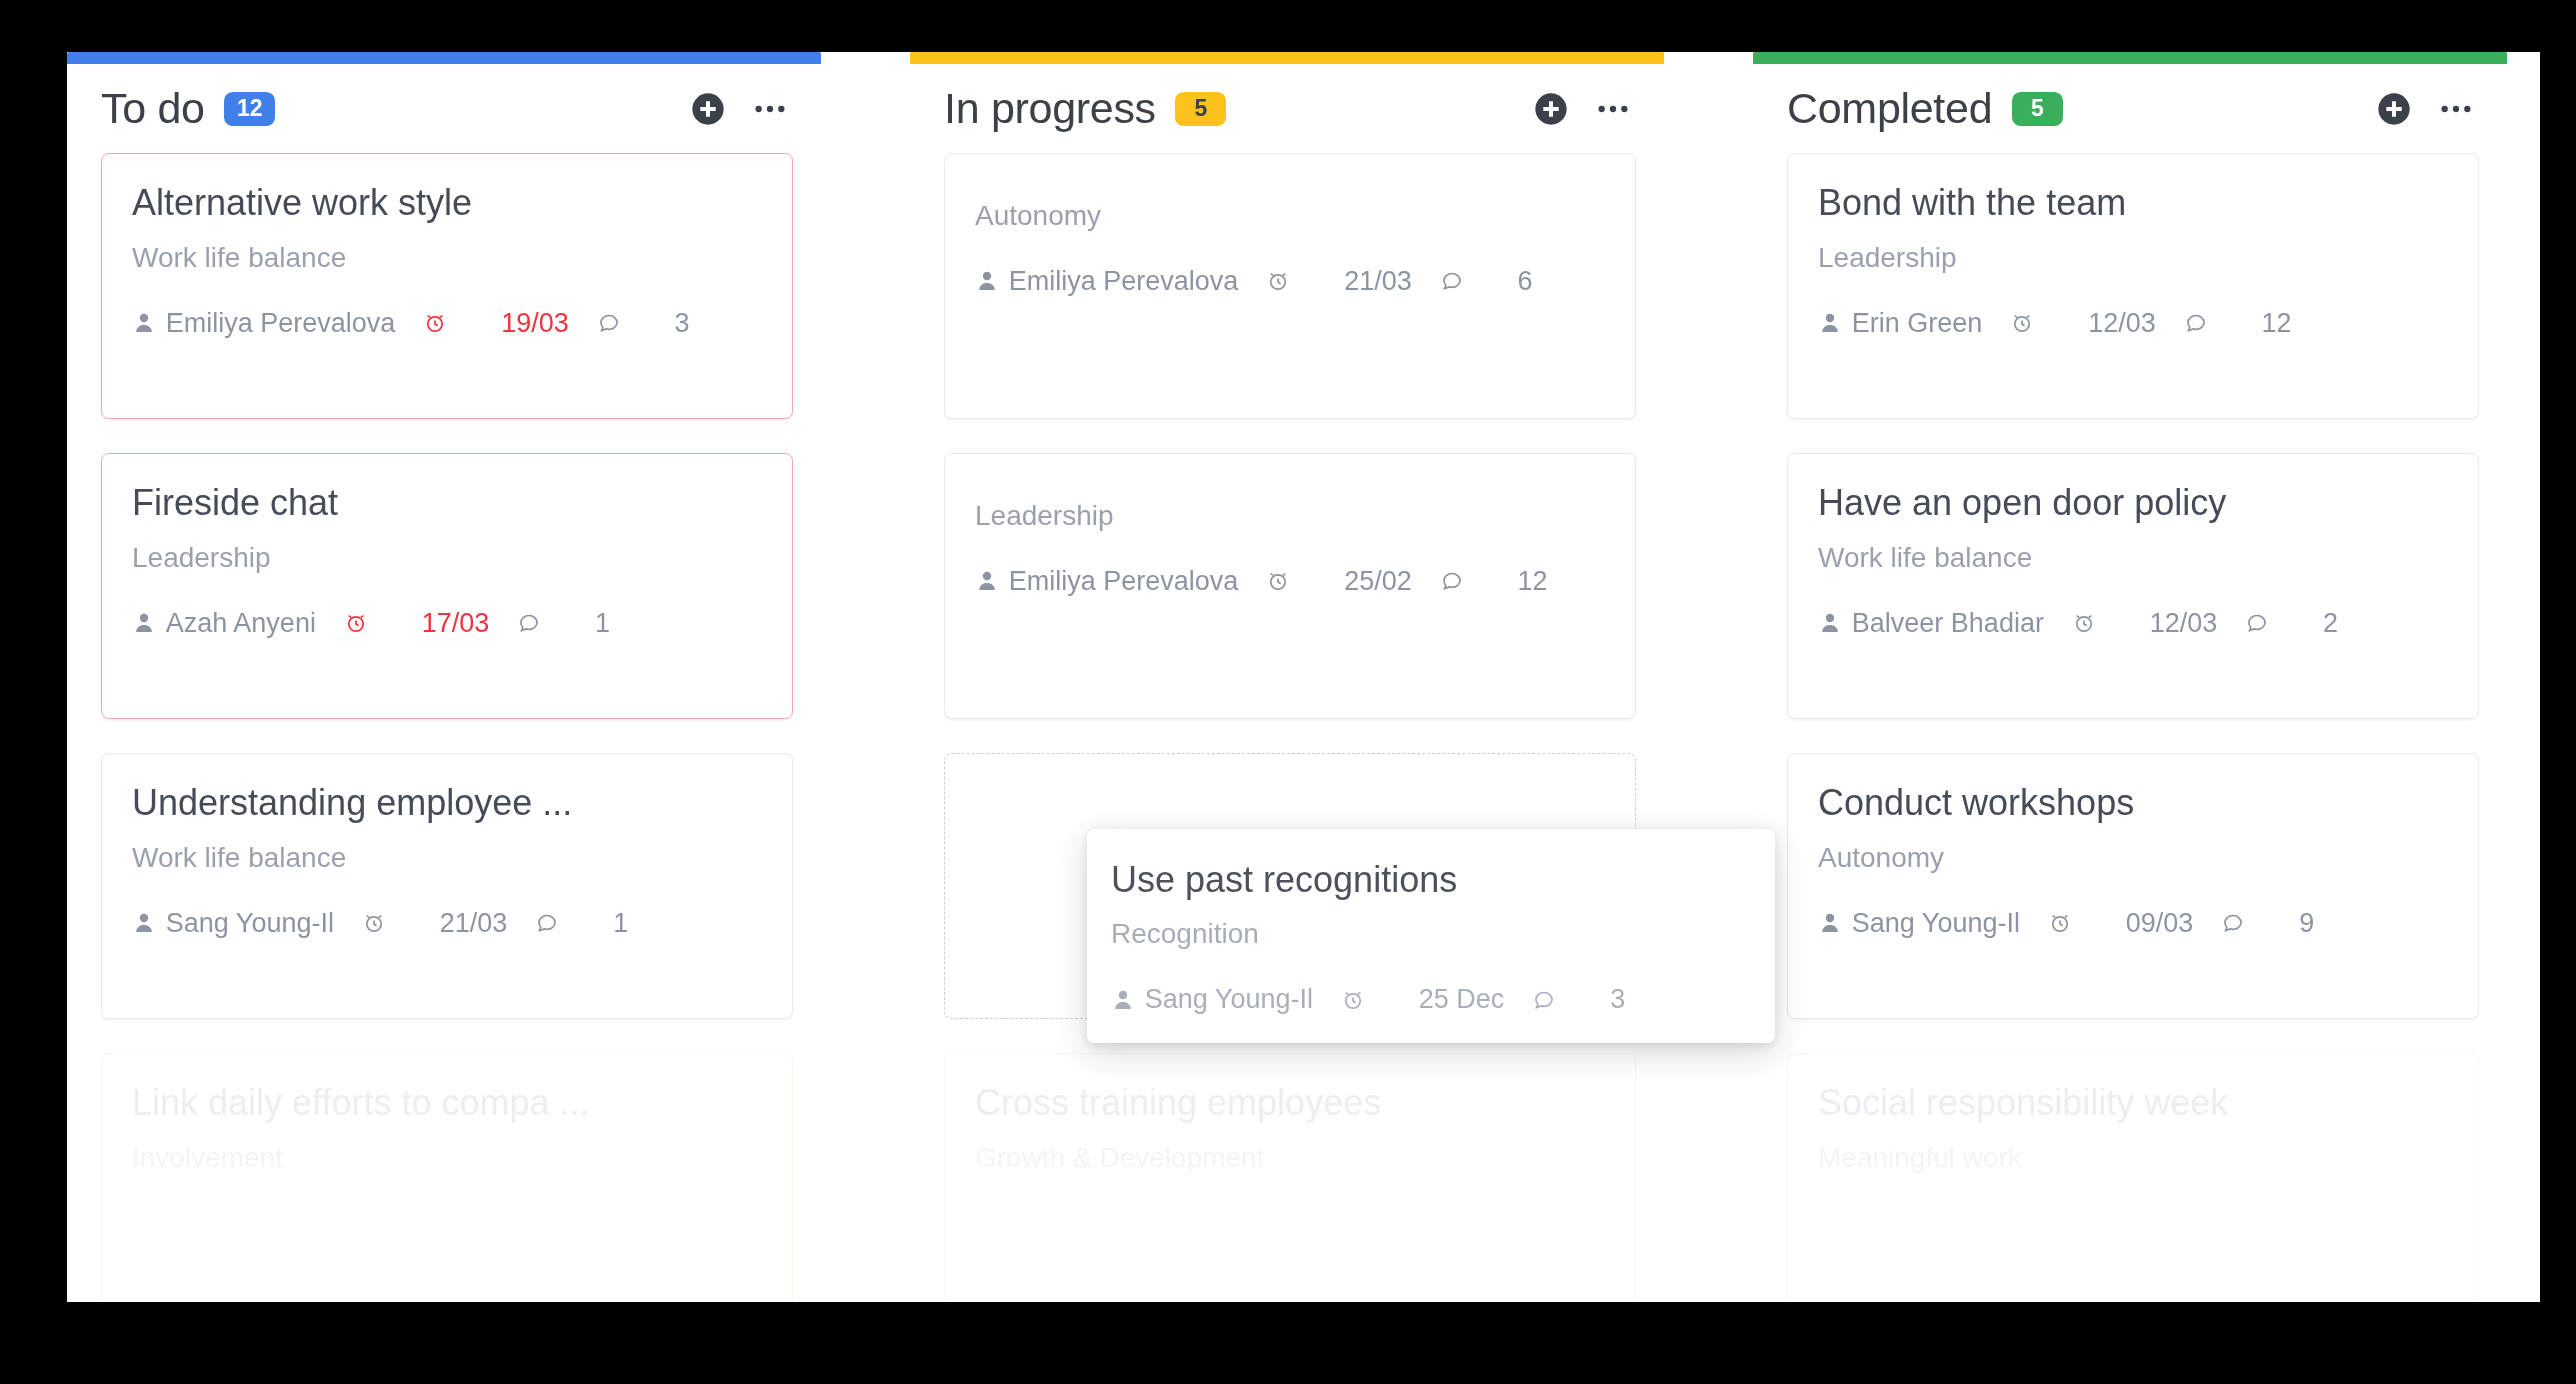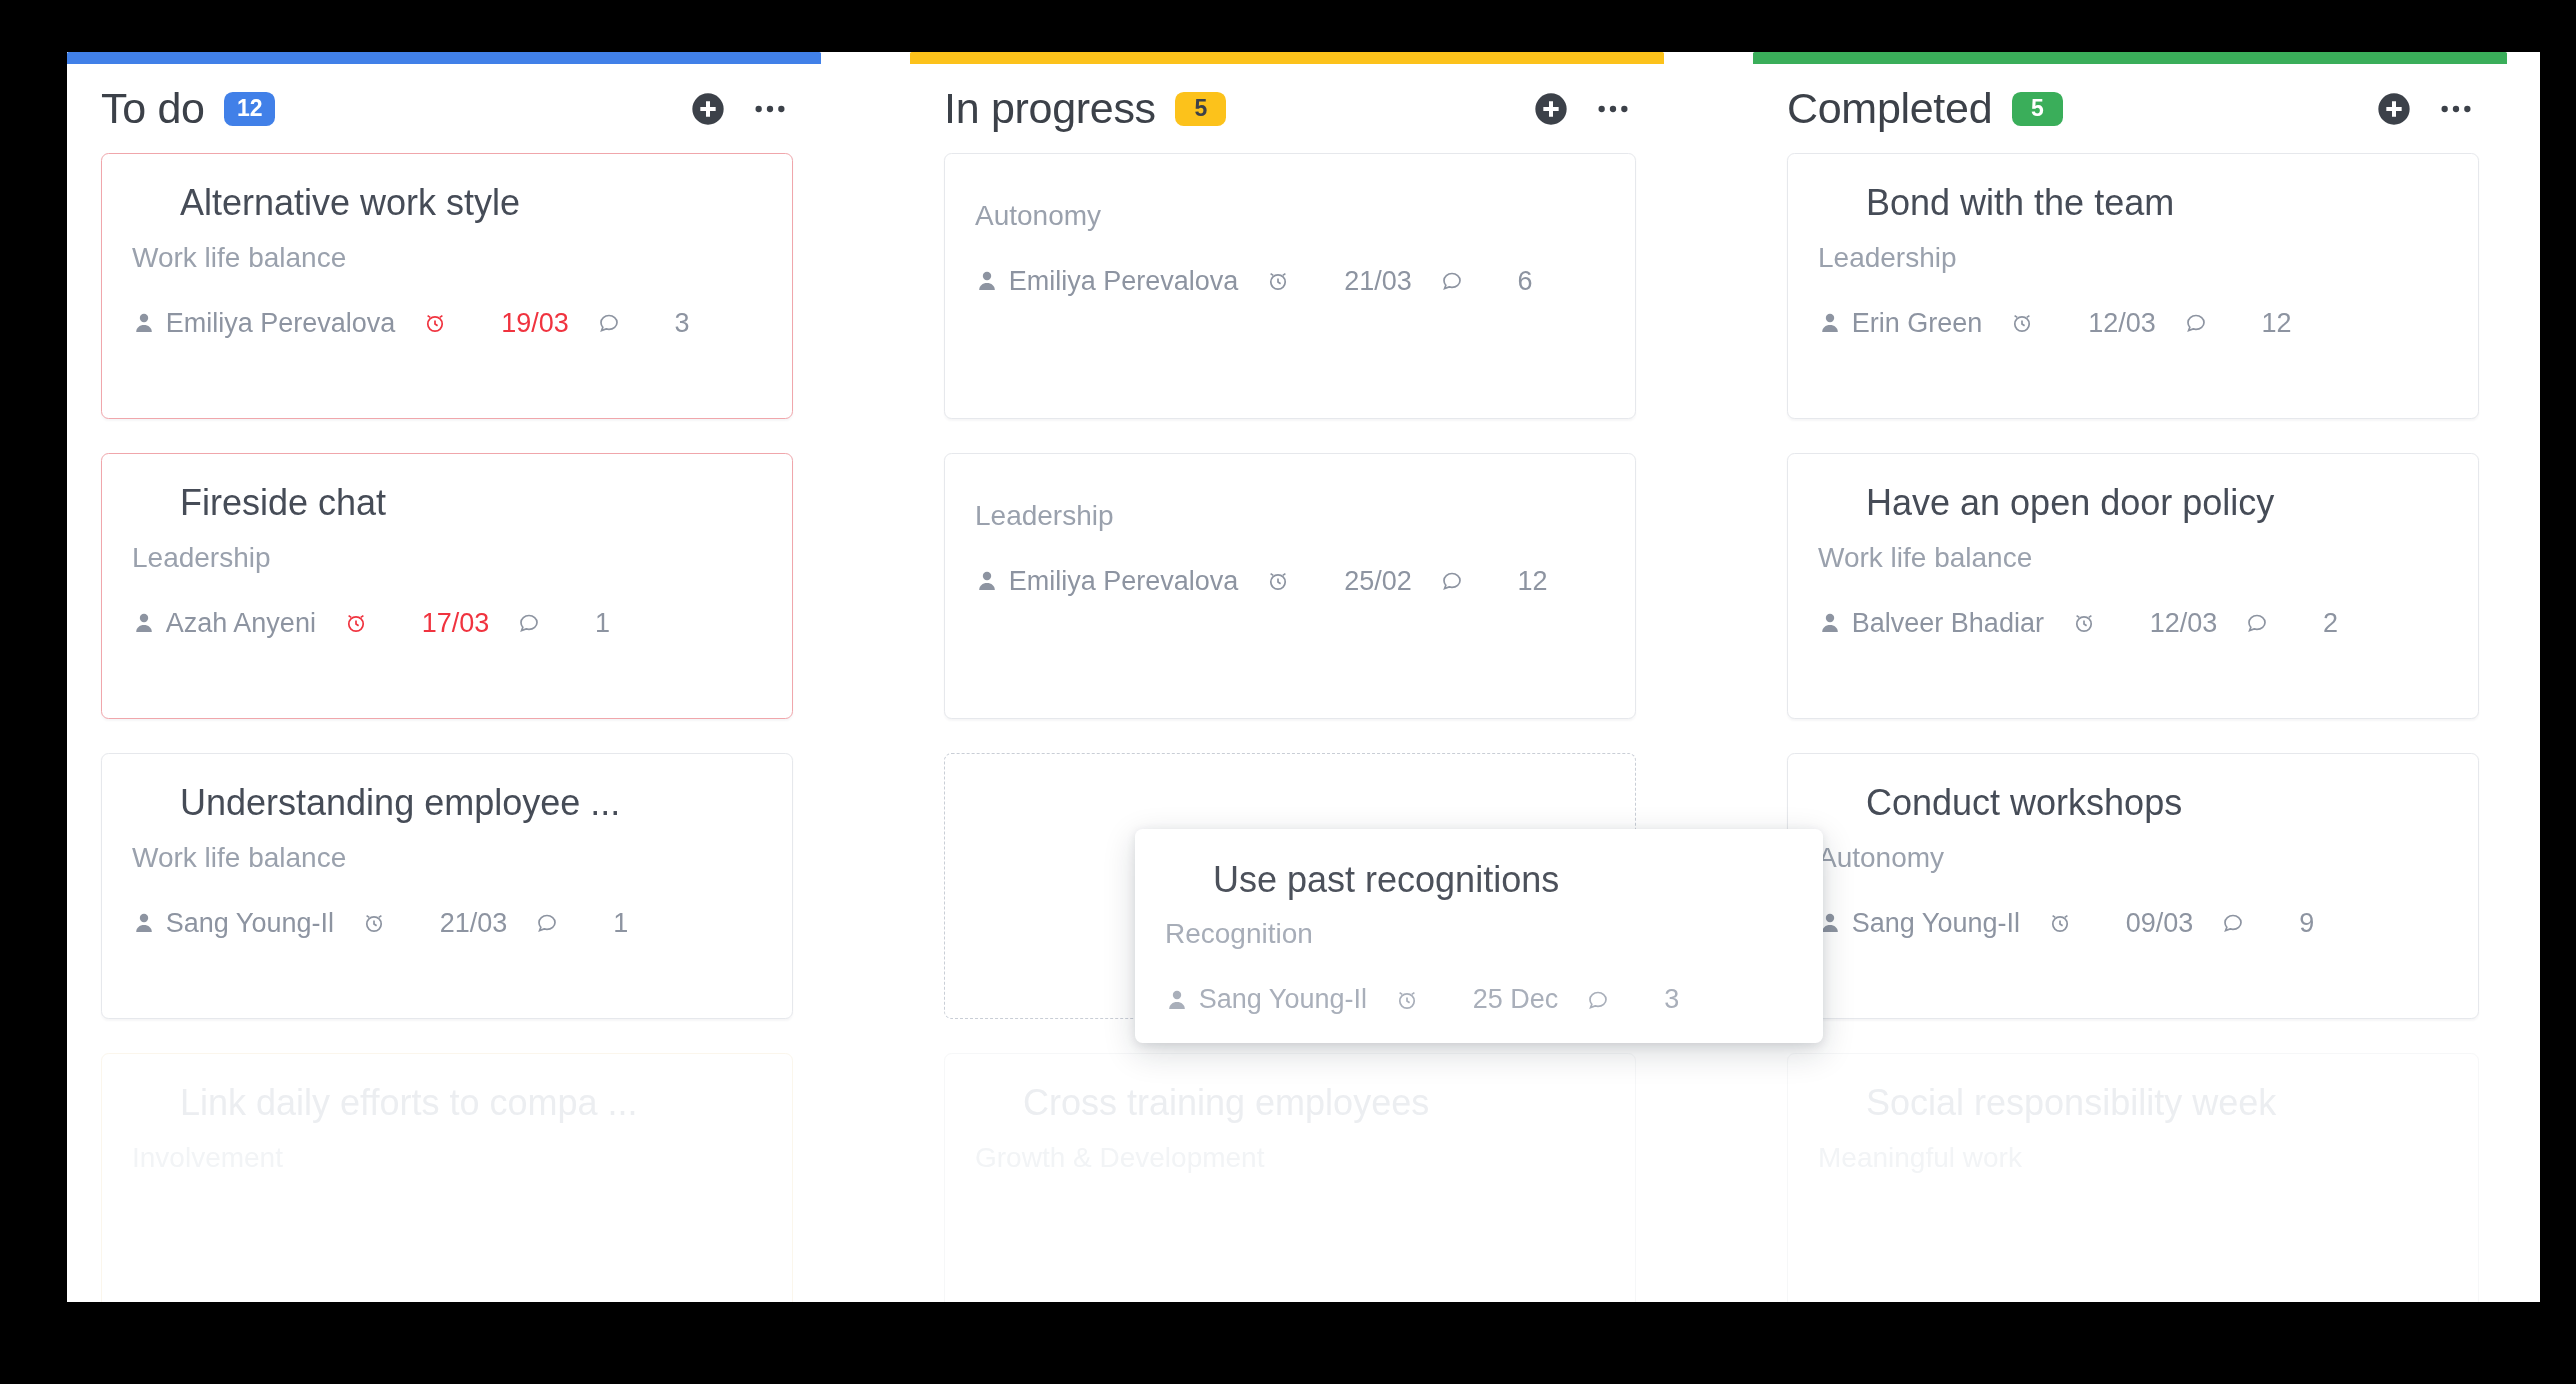--- a/index.html
+++ b/index.html
@@ -103,21 +103,20 @@
   }
   .card.overdue { border-color: #f0a6ab; }
 
   .card-title {
     font-size: 36px;
     font-weight: 400;
     color: #464c57;
     line-height: 1.16;
     white-space: nowrap;
     overflow: hidden;
-    margin-left: 48px;
   }
 
   .card-cat {
     margin-top: 17.4px;
     font-size: 28px;
     color: #9aa1ad;
     font-weight: 400;
   }
 
   .card-meta {
@@ -148,27 +147,27 @@
   .drop-placeholder {
     border: 1.6px dashed #c9ced6;
     border-radius: 7.6px;
     min-height: 266px;
     background: transparent;
   }
 
   
   #drag-card {
     position: absolute;
-    left: 1068px;
+    left: 1020px;
     top: 777px;
     width: 688px;
     background: #ffffff;
     border: 0;
     border-radius: 7.6px;
-    padding: 30px 30px 28px 30px;
+    padding: 30px 30px 28px 24px;
     box-shadow: 0 9.8px 33px rgba(20,28,45,0.16), 0 2.2px 9.8px rgba(20,28,45,0.10);
     z-index: 50;
   }
   #drag-card .card-title { color: #4c515b; }
   #drag-card .card-cat { color: #a7adb8; }
   #drag-card .card-meta { color: #a9afba; }
 </style>
 </head>
 <body>
 

